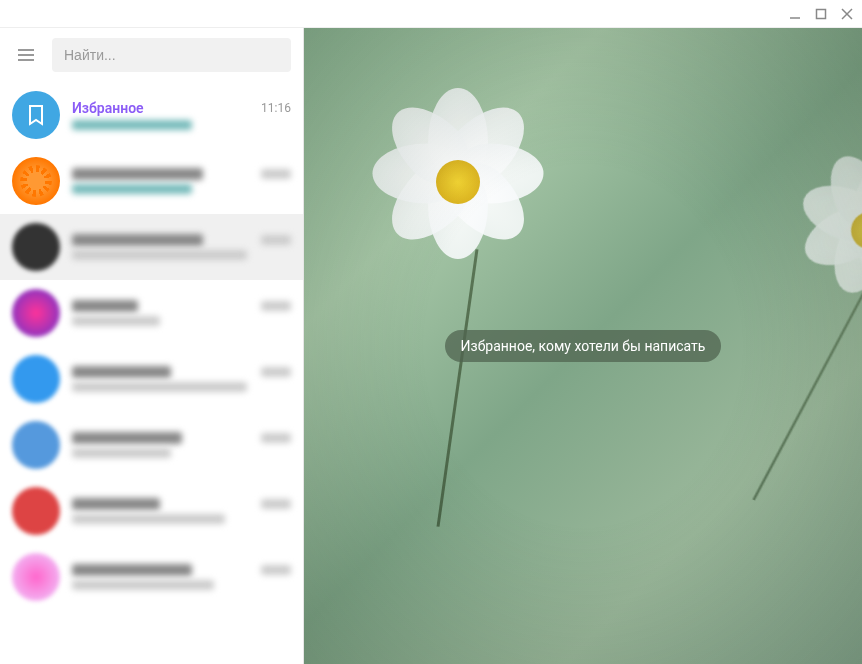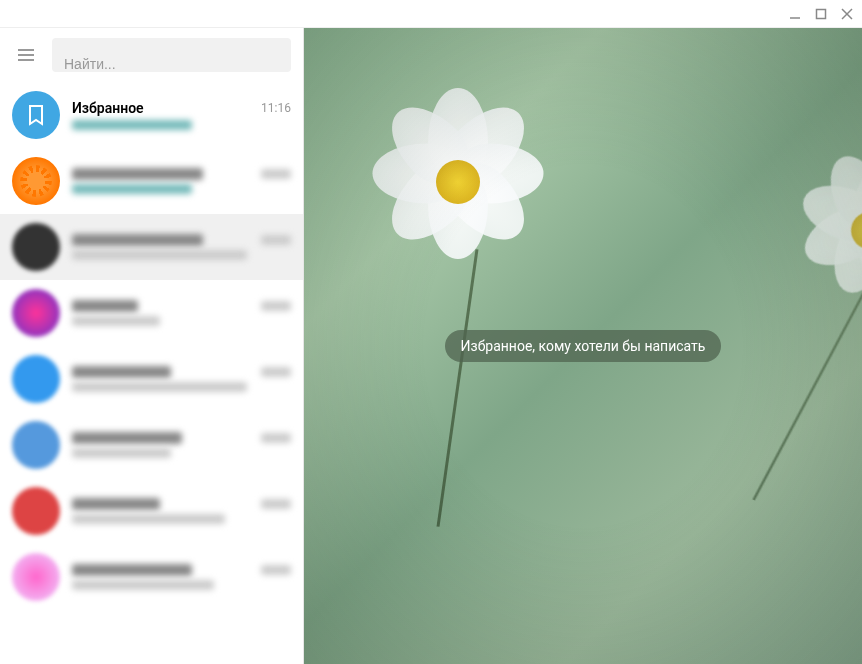--- a/index.html
+++ b/index.html
@@ -59,21 +59,21 @@
       justify-content: center;
       cursor: pointer;
       color: #999;
     }
     .search-box {
       flex: 1;
       background: #f1f1f1;
       border-radius: 4px;
       height: 34px;
       display: flex;
-      align-items: flex-end;
+      align-items: center;
       padding: 0 12px;
     }
     .search-box input {
       border: none;
       background: transparent;
       outline: none;
       font-size: 14px;
       color: #999;
       width: 100%;
     }
@@ -129,21 +129,21 @@
       gap: 4px;
     }
     .chat-row {
       display: flex;
       justify-content: space-between;
       align-items: center;
     }
     .chat-title {
       font-size: 14px;
       font-weight: 600;
-      color: #000000;
+      color: #8b5cf6;
     }
     .chat-time {
       font-size: 12px;
       color: #999;
     }
     .blur-line {
       height: 10px;
       background: #bbb;
       border-radius: 3px;
       filter: blur(3px);

